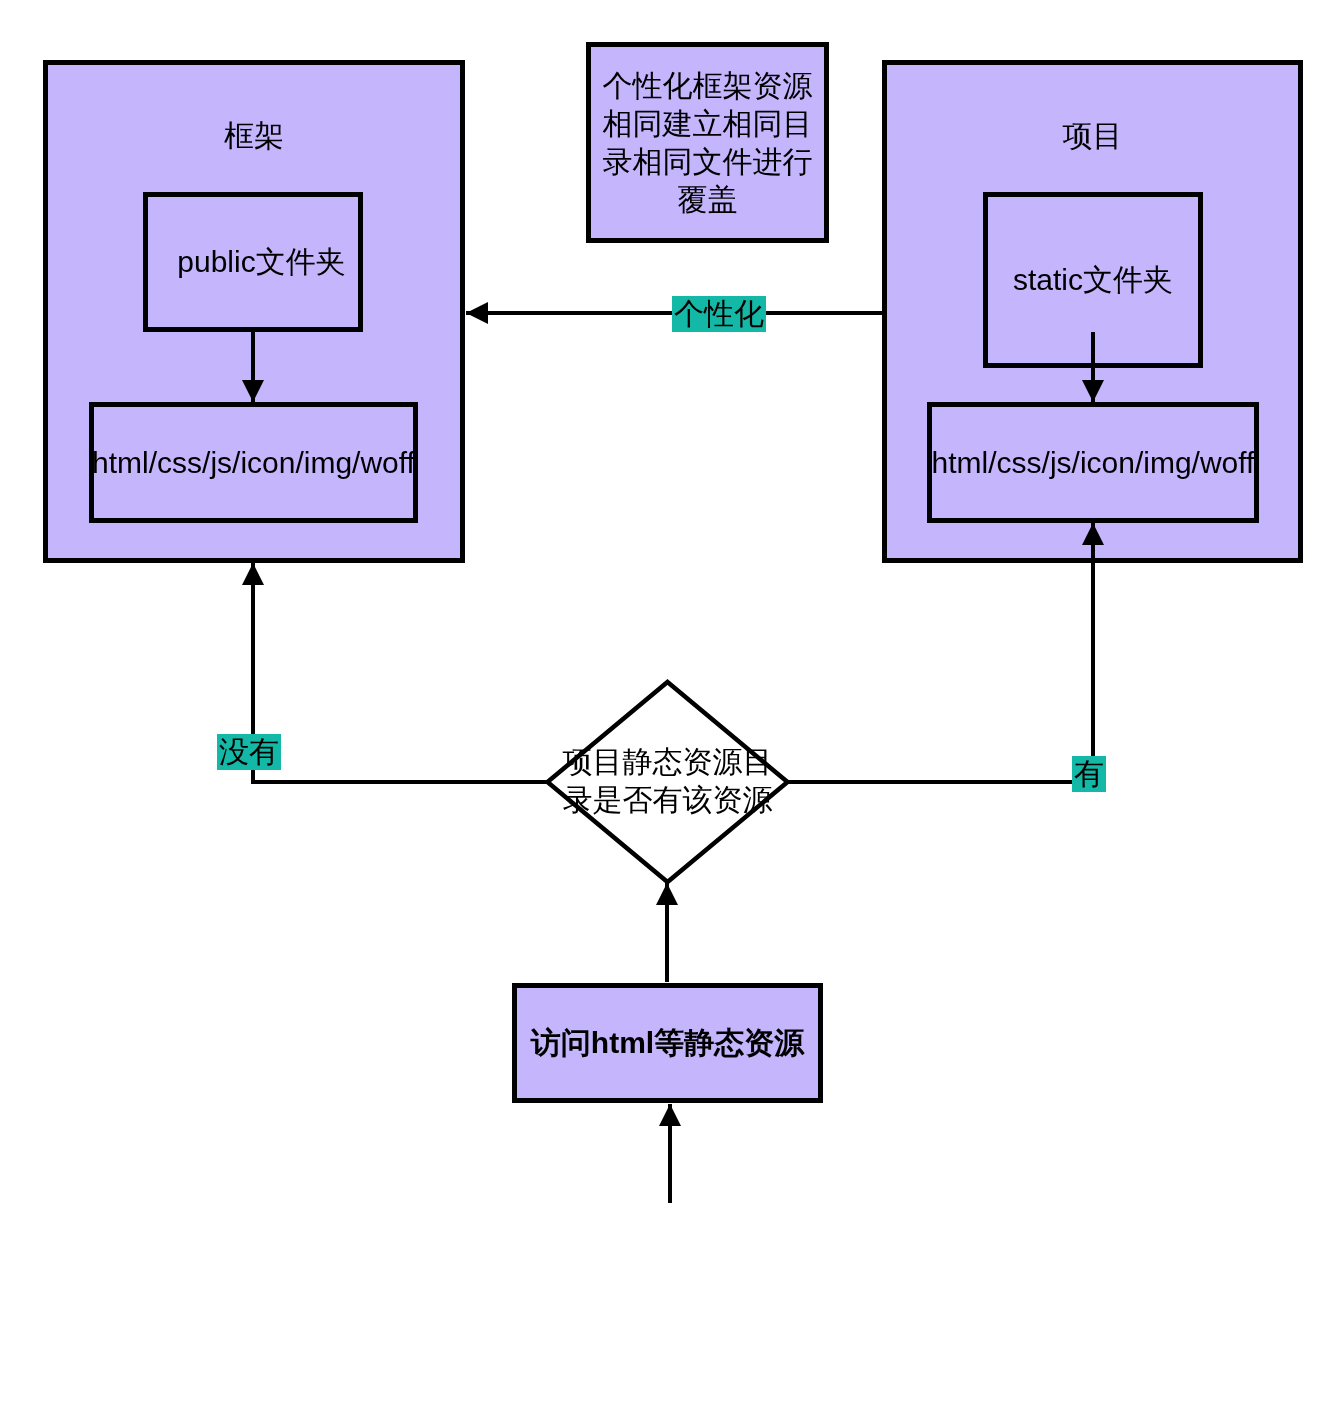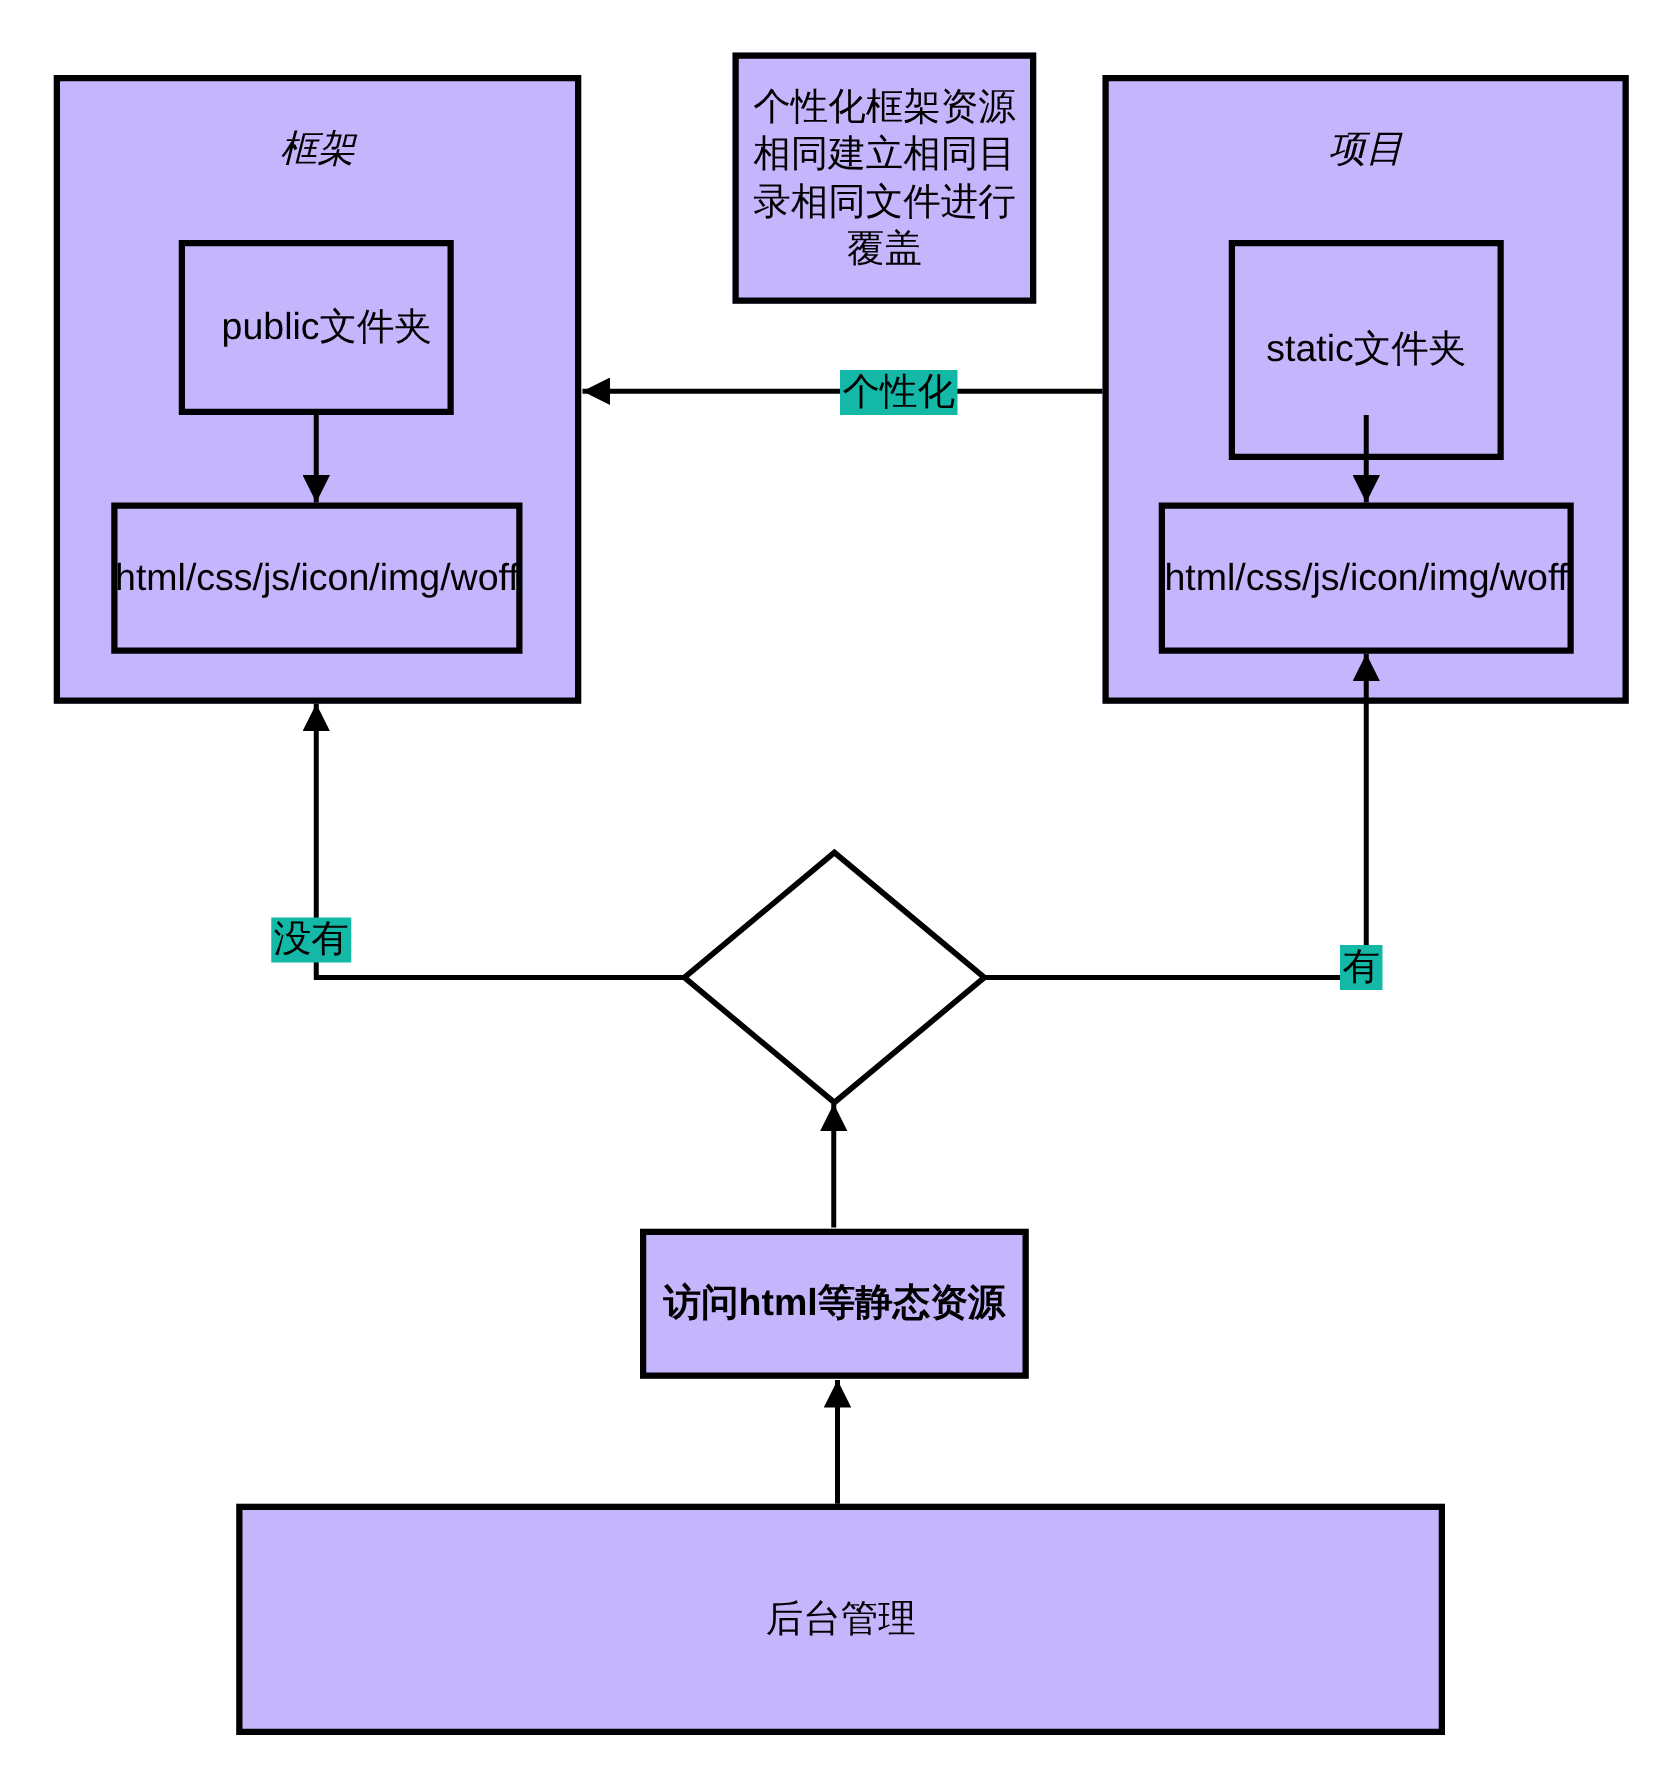--- a/index.html
+++ b/index.html
@@ -25,24 +25,23 @@
     line-height: 38px;
   }
   .center {
     display: flex;
     align-items: center;
     justify-content: center;
     text-align: center;
   }
   .node-title {
     text-align: center;
-    padding-top: 36px;
+    padding-top: 52px;
     font-size: 30px;
     line-height: 38px;
-    font-style: italic;
   }
   .nowrap { white-space: nowrap; }
 
   
   .frame-box    { left: 43px;  top: 60px;   width: 422px; height: 503px; }
   .project-box  { left: 882px; top: 60px;   width: 421px; height: 503px; }
   .public-box   { left: 143px; top: 192px;  width: 220px; height: 140px; padding-left: 17px; }
   .static-box   { left: 983px; top: 192px;  width: 220px; height: 176px; }
   .frame-res    { left: 89px;  top: 402px;  width: 329px; height: 121px; }
   .project-res  { left: 927px; top: 402px;  width: 332px; height: 121px; }
@@ -111,23 +110,20 @@
   </div>
 
   <div class="node note-box center">
     <div class="inner">个性化框架资源相同建立相同目录相同文件进行覆盖</div>
   </div>
 
   <div class="node access-box center">
     <span>访问html等静态资源</span>
   </div>
 
-  <div class="node admin-box center">
-    <span>后台管理</span>
-  </div>
 
   <svg class="connectors" viewBox="0 0 1344 1424" xmlns="http://www.w3.org/2000/svg">
     <defs>
       <marker id="arrow" viewBox="0 0 10 10" refX="10" refY="5" markerWidth="5.5" markerHeight="5.5" orient="auto-start-reverse">
         <path d="M0,0 L10,5 L0,10 z" fill="#000000"></path>
       </marker>
     </defs>
 
     <polygon points="667.5,682 787.5,782 667.5,882 547.5,782" fill="#ffffff" stroke="#000000" stroke-width="4.5"></polygon>
 
@@ -139,18 +135,21 @@
 
     <polyline points="548,782 253,782 253,563" fill="none" stroke="#000000" stroke-width="4" marker-end="url(#arrow)"></polyline>
 
     <polyline points="788,782 1093,782 1093,523" fill="none" stroke="#000000" stroke-width="4" marker-end="url(#arrow)"></polyline>
 
     <line x1="667" y1="982" x2="667" y2="883" stroke="#000000" stroke-width="4" marker-end="url(#arrow)"></line>
 
     <line x1="670" y1="1203" x2="670" y2="1104" stroke="#000000" stroke-width="4" marker-end="url(#arrow)"></line>
   </svg>
 
+  <div class="decision-label">
+    <div class="inner">项目静态资源目录是否有该资源</div>
+  </div>
 
   <div class="edge-label lbl-personalize">个性化</div>
   <div class="edge-label lbl-no">没有</div>
   <div class="edge-label lbl-yes">有</div>
 
 </div>
 
 </body></html>

